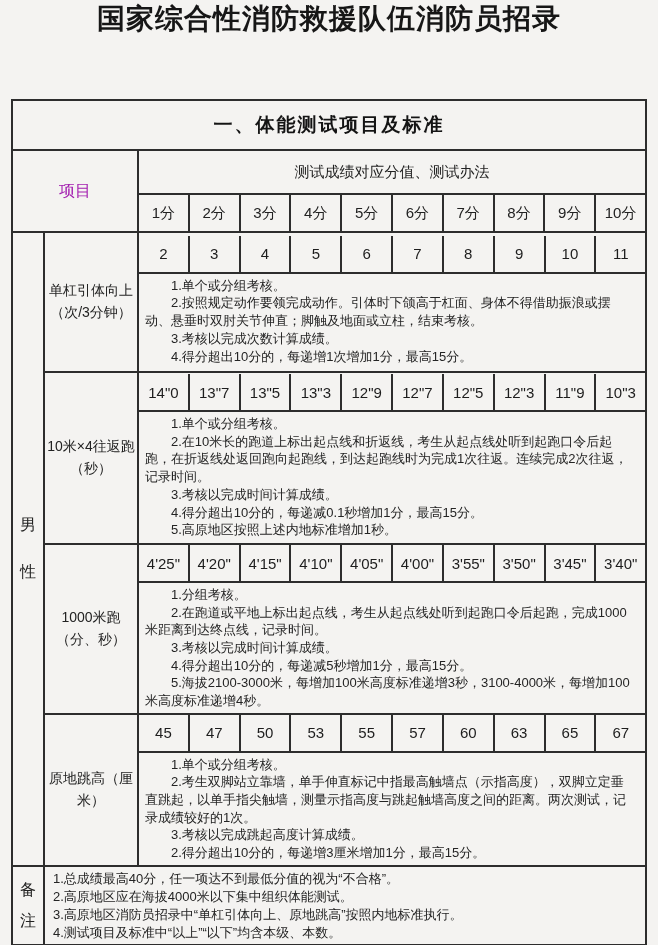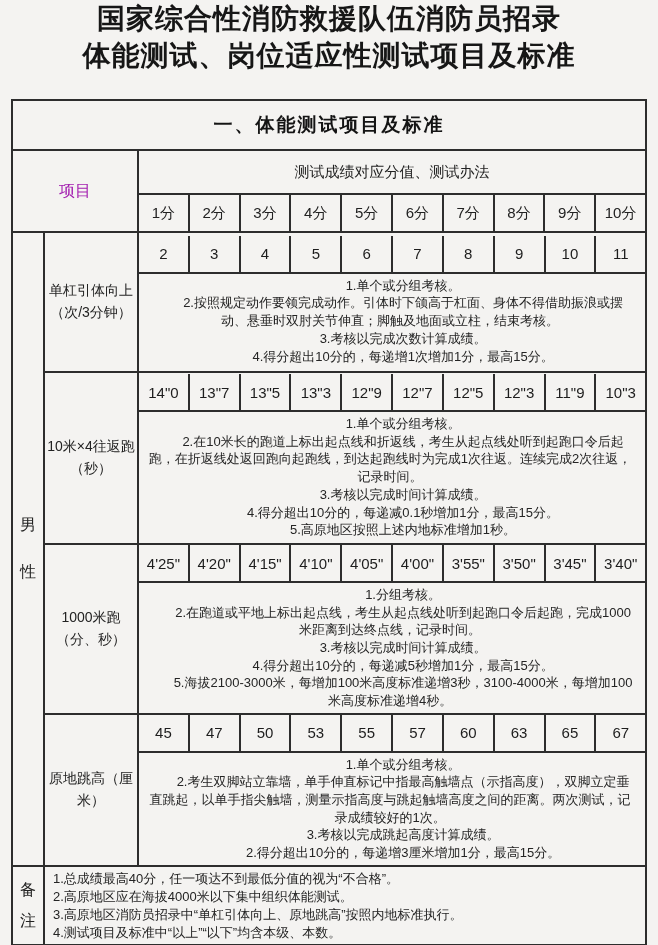--- a/index.html
+++ b/index.html
@@ -51,40 +51,39 @@
   }
 
   td.content { vertical-align: top; }
   .values-row { display: flex; height: 38px; border-bottom: 2px solid #2d2d2d; }
   .vcell {
     flex: 1; display: flex; align-items: center; justify-content: center;
     font-size: 15px; color: #1d1d1d; border-right: 2px solid #2d2d2d;
   }
   .vcell:last-child { border-right: none; }
 
-  .methods { padding: 3px 10px 3px 6px; text-align: center; }
+  .methods { padding: 3px 10px 3px 6px; }
   .methods p {
     margin: 0; text-indent: 2em;
     font-size: 13px; line-height: 1.36; color: #242424;
   }
 
   td.remarks-cell { vertical-align: middle; }
   .remarks-body { padding: 3px 10px 3px 8px; }
   .remarks-body p {
     margin: 0; font-size: 13px; line-height: 1.38; color: #242424;
   }
 </style>
 </head>
 <body>
 
 <div class="page">
 
   <div class="title-block">
     <div class="title-line">国家综合性消防救援队伍消防员招录</div>
-    <div class="title-line">体能测试、岗位适应性测试项目及标准</div>
   </div>
 
   <table class="std">
     <colgroup>
       <col style="width:32px">
         <col style="width:94px">
       <col style="width:50.8px">
         <col style="width:50.8px">
         <col style="width:50.8px">
         <col style="width:50.8px">

